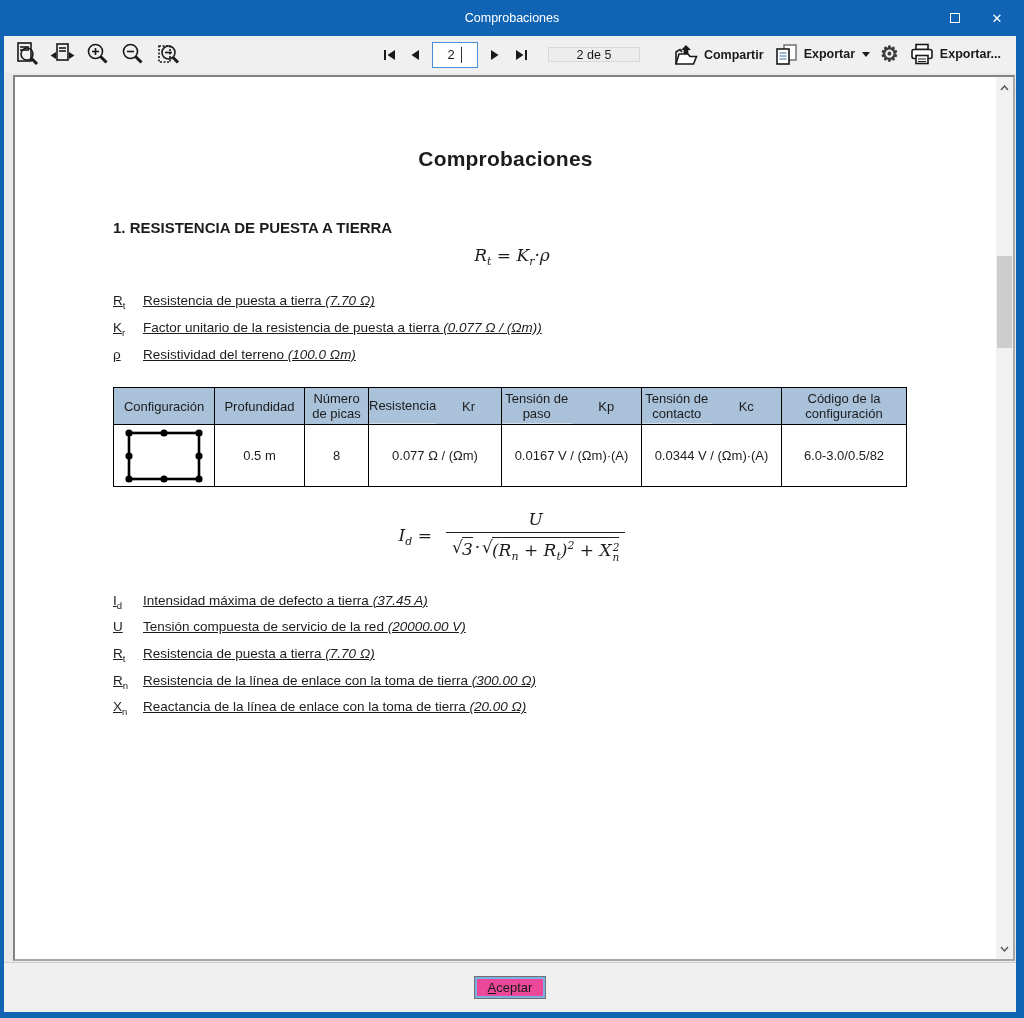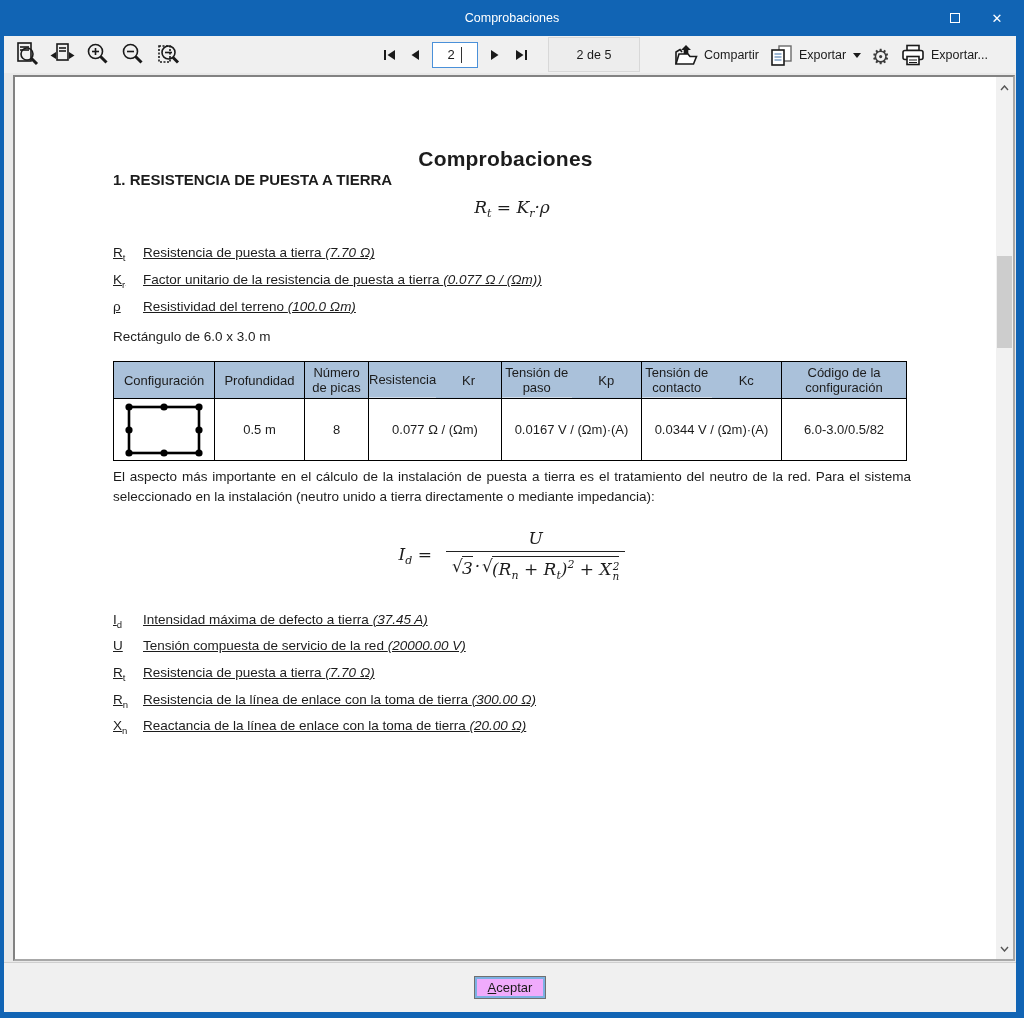--- a/index.html
+++ b/index.html
@@ -37,27 +37,27 @@
   }
   .nav-btn { width:18px; height:20px; display:flex; align-items:center; justify-content:center; }
   .page-input-wrap { position:relative; }
   .page-input {
     width:46px; height:26px; border:1px solid #4a90d9; background:#fff;
     text-align:center; font-size:13px; font-family:"Liberation Sans", sans-serif; color:#1a1a1a;
     outline:none; padding-right:8px;
   }
   .caret { position:absolute; right:16px; top:5px; width:1px; height:16px; background:#333; }
   .page-status {
-    margin-left:10px; width:92px; height:35px; background:#ededed;
+    margin-left:10px; width:92px; height:15px; background:#ededed;
     border:1px solid #d8d8d8; display:flex; align-items:center; justify-content:center;
     font-size:12.5px; color:#1a1a1a;
   }
   .tool-group-right {
-    margin-left:auto; display:flex; align-items:flex-end; gap:4px; padding-right:25px;
-    font-size:12.5px; color:#1a1a1a;
+    margin-left:auto; display:flex; align-items:flex-start; gap:4px; padding-right:12px;
+    font-size:12.5px; color:#1a1a1a;font-weight:bold;
   }
   .action-btn { display:flex; align-items:center; gap:5px; padding:2px 3px; }
   .dd-arrow { width:0; height:0; border-left:4px solid transparent; border-right:4px solid transparent; border-top:5px solid #1a1a1a; margin-left:2px; }
   .gear-glyph { font-size:21px; color:#3c3c3c; line-height:21px; }
   
   .preview-frame {
     position:absolute; top:73px; left:4px; right:8px; bottom:56px;
     background:#e9e9e9; padding:2px 1px 1px 9px;
   }
   .viewport {
@@ -69,21 +69,21 @@
     position:absolute; top:0; right:0; bottom:0; width:17px; background:#f1f1f1;
   }
   .scroll-arrow { position:absolute; left:0; width:17px; height:17px; display:flex; align-items:center; justify-content:center; }
   .scroll-arrow.up { top:2px; } .scroll-arrow.down { bottom:2px; }
   .scroll-thumb { position:absolute; left:1px; width:15px; top:179px; height:92px; background:#cdcdcd; }
   
   .doc { position:absolute; inset:0 17px 0 0; color:#1c1c1c; }
   .doc-title { margin-top:70px; text-align:center; font-size:21px; font-weight:bold; letter-spacing:0.2px; }
   .content { margin-left:98px; width:798px; }
   .sec-heading { font-size:15px; font-weight:bold; }
-  .sec1-heading { }
+  .sec1-heading { margin-top:48px; }
   .formula { font-family:"DejaVu Serif", serif; font-style:italic; font-size:17px; text-align:center; }
   .formula1 { margin-top:9px; }
   .formula sub, .formula sup { font-size:11px; }
   .defs { margin-top:22px; font-size:13.5px;text-decoration:underline; }
   .def-row { display:flex; line-height:22px; }
   .def-sym { width:30px; flex:none; }
   .def-sym sub { font-size:9.5px; }
   .def-text { flex:1; }
   .def-val { font-style:italic; }
   .rect-line { margin-top:7px; font-size:13.5px; }
@@ -108,21 +108,21 @@
   .para { margin-top:6px; font-size:13.5px; line-height:19.5px; text-align:justify; }
   .sec2-heading { margin-top:13px; }
   
   .footer {
     position:absolute; bottom:6px; left:4px; right:8px; height:50px;
     background:#f0f0f0; border-top:1px solid #cfcfcf;
     display:flex; align-items:center; justify-content:center;
   }
   .accept-btn {
     min-width:70px; padding:3px 13px; font-size:13px; font-family:"Liberation Sans", sans-serif;
-    color:#1a1a1a; background:#f0abfc; border:1px solid #707070;
+    color:#1a1a1a; background:#ec4899; border:1px solid #707070;
     box-shadow: inset 0 0 0 2px #7cb0e2;
   }
   .accel { text-decoration:underline; }
   .ico { stroke:#1a1a1a; fill:none; stroke-width:1.6; }
 </style>
 </head>
 <body>
 
 <div class="titlebar">
   <div class="title">Comprobaciones</div>
@@ -270,21 +270,20 @@
           <div class="def-row">
             <span class="def-sym"><span>K</span><sub>r</sub></span>
             <span class="def-text"><span>Factor unitario de la resistencia de puesta a tierra </span><span class="def-val">(0.077 Ω / (Ωm))</span></span>
           </div>
           <div class="def-row">
             <span class="def-sym"><span>ρ</span><sub></sub></span>
             <span class="def-text"><span>Resistividad del terreno </span><span class="def-val">(100.0 Ωm)</span></span>
           </div>
         </div>
 
-        <div class="rect-line">Rectángulo de 6.0 x 3.0 m</div>
 
         <table class="check-table">
           <colgroup>
             <col style="width:101px">
               <col style="width:90px">
               <col style="width:64px">
             <col style="width:133px">
               <col style="width:140px">
               <col style="width:140px">
               <col style="width:125px">
@@ -339,21 +338,20 @@
               <td>0.5 m</td>
               <td>8</td>
               <td>0.077 Ω / (Ωm)</td>
               <td>0.0167 V / (Ωm)·(A)</td>
               <td>0.0344 V / (Ωm)·(A)</td>
               <td>6.0-3.0/0.5/82</td>
             </tr>
           </tbody>
         </table>
 
-        <div class="para">El aspecto más importante en el cálculo de la instalación de puesta a tierra es el tratamiento del neutro de la red. Para el sistema seleccionado en la instalación (neutro unido a tierra directamente o mediante impedancia):</div>
 
         <div class="formula formula2">
           <span><span>I</span><sub>d</sub>
           <span>=</span></span>
           <span class="frac">
             <span class="num">U</span>
             <span class="den">
               <span class="rad">
                   <span style="font-style:normal">√</span>
                   <span class="under">3</span>

